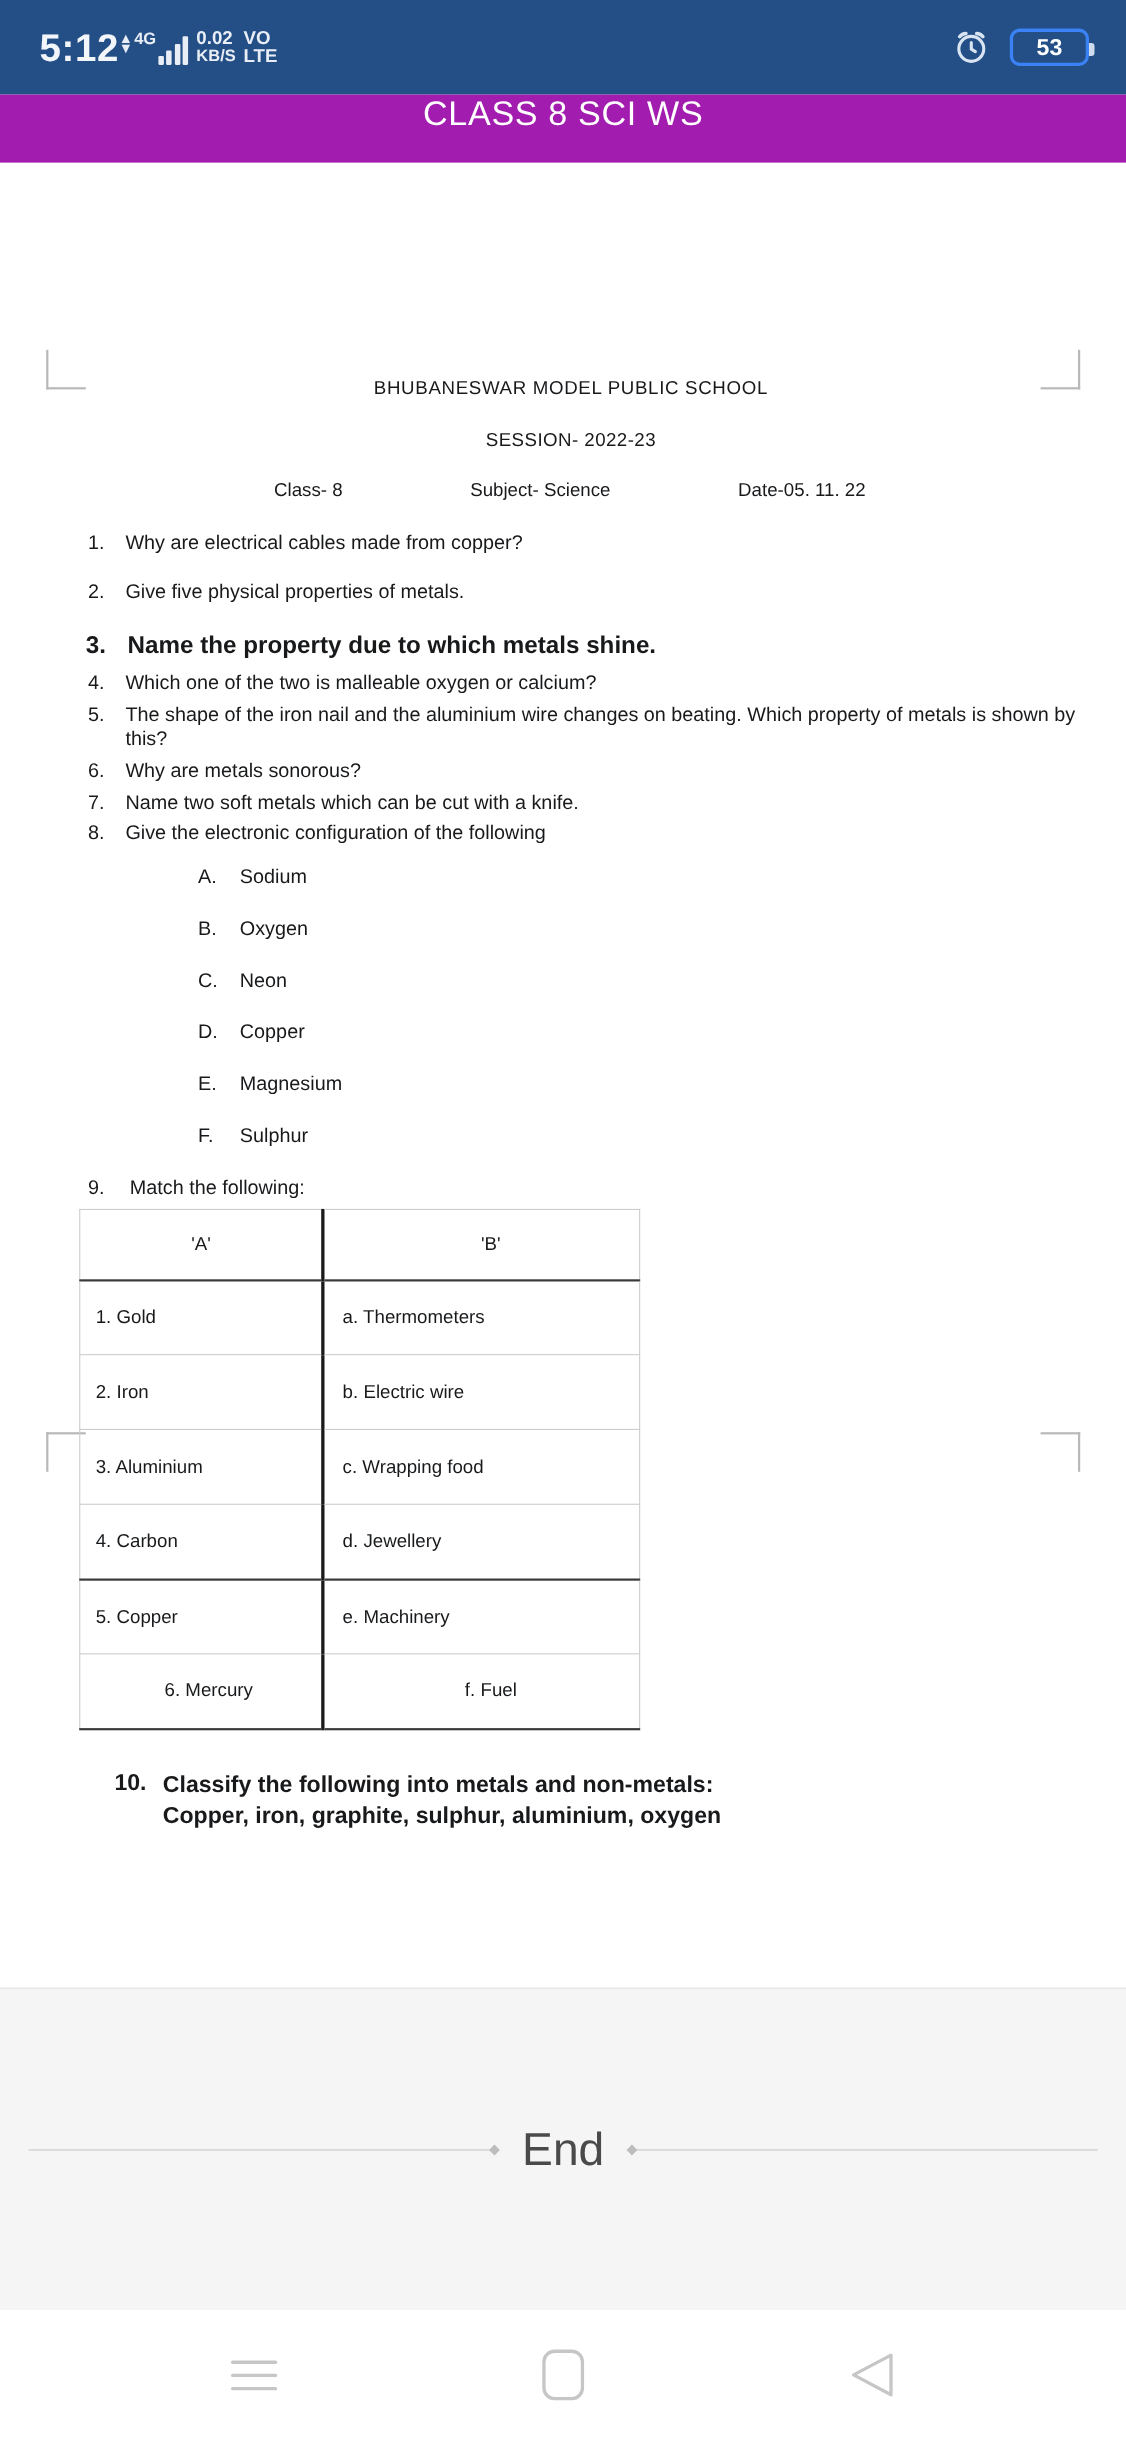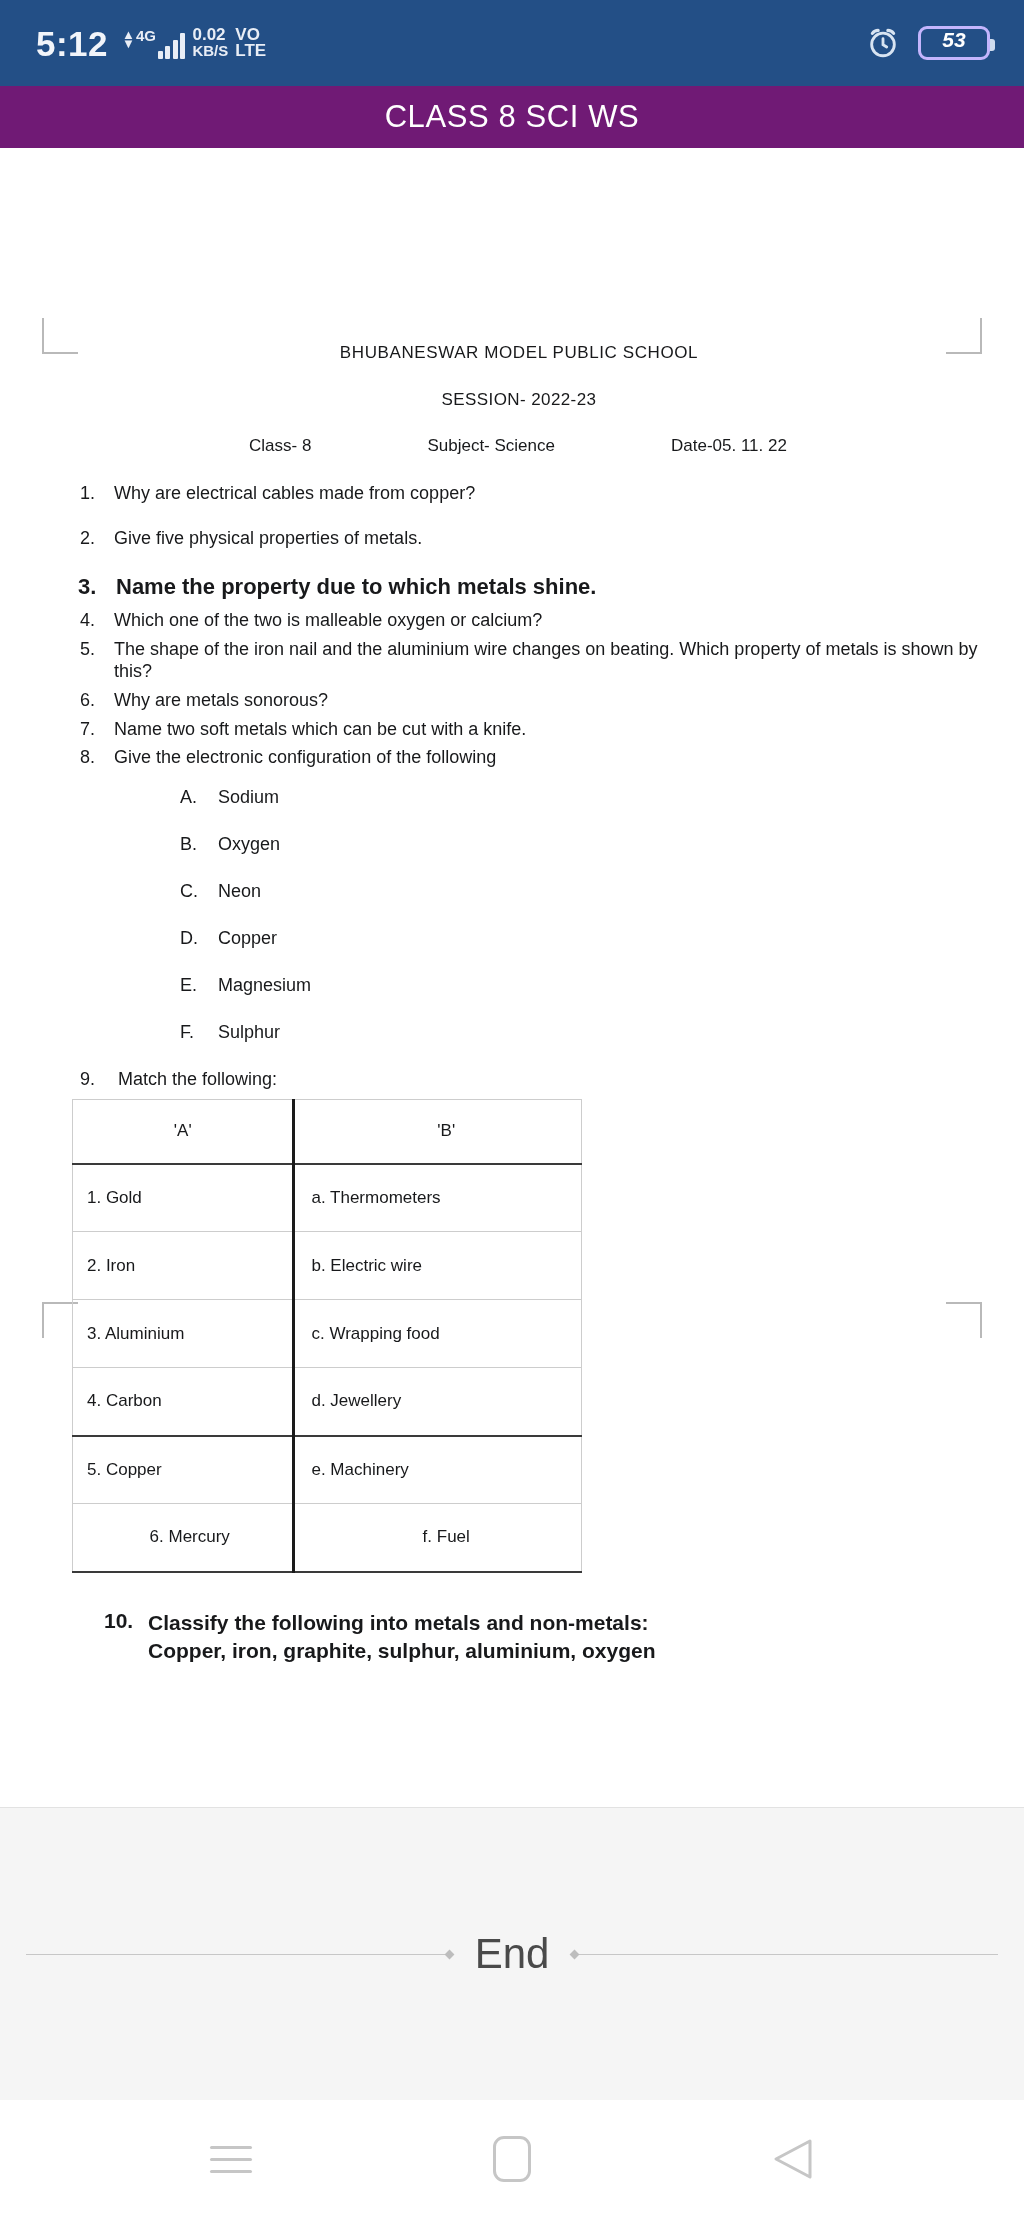--- a/index.html
+++ b/index.html
@@ -22,21 +22,21 @@
   
   .status-bar {
     height: 86px;
     background: #234F86;
     display: flex;
     align-items: center;
     justify-content: space-between;
     padding: 0 34px 0 36px;
     flex: 0 0 auto;
   }
-  .status-left { display: flex; align-items: center; gap: 14px; }
+  .status-left { display: flex; align-items: center; }
   .clock-text {
     color: #f2f5fa;
     font-size: 35px;
     font-weight: bold;
     letter-spacing: 0.5px;
     line-height: 1;
   }
   .net-group { display: flex; align-items: flex-end; gap: 7px; }
   .sig-wrap { position: relative; display: flex; align-items: flex-end; height: 30px; }
   .updown {
@@ -56,35 +56,35 @@
   .bars i:nth-child(4) { height: 26px; }
   .speed { color: #e9eef6; font-size: 17px; font-weight: bold; line-height: 16px; }
   .speed div:last-child { font-size: 15px; }
   .volte { color: #e9eef6; font-size: 17px; font-weight: bold; line-height: 16px; }
 
   .status-right { display: flex; align-items: center; gap: 18px; }
   .alarm-icon { width: 34px; height: 34px; display: block; }
   .battery {
     position: relative;
     width: 72px; height: 34px;
-    border: 3px solid #c4b5fd;
+    border: 3px solid #3b82f6;
     border-radius: 9px;
-    display: flex; align-items: flex-start; justify-content: center; font-style: italic;
+    display: flex; align-items: center; justify-content: center;
   }
   .battery::after {
     content: ""; position: absolute; right: -8px; top: 10px;
     width: 5px; height: 12px; background: #cfdcee; border-radius: 0 3px 3px 0;
   }
   .battery span { color: #ffffff; font-size: 21px; font-weight: bold; line-height: 1; }
 
   
   .app-bar {
     height: 62px;
-    background: #701a75;
-    display: flex; align-items: center; justify-content: center;
+    background: #a21caf;
+    display: flex; align-items: flex-start; justify-content: center;
     flex: 0 0 auto;
   }
   .app-title {
     color: #ffffff;
     font-size: 31px;
     letter-spacing: 0.6px;
     font-weight: 400;
   }
 
   

